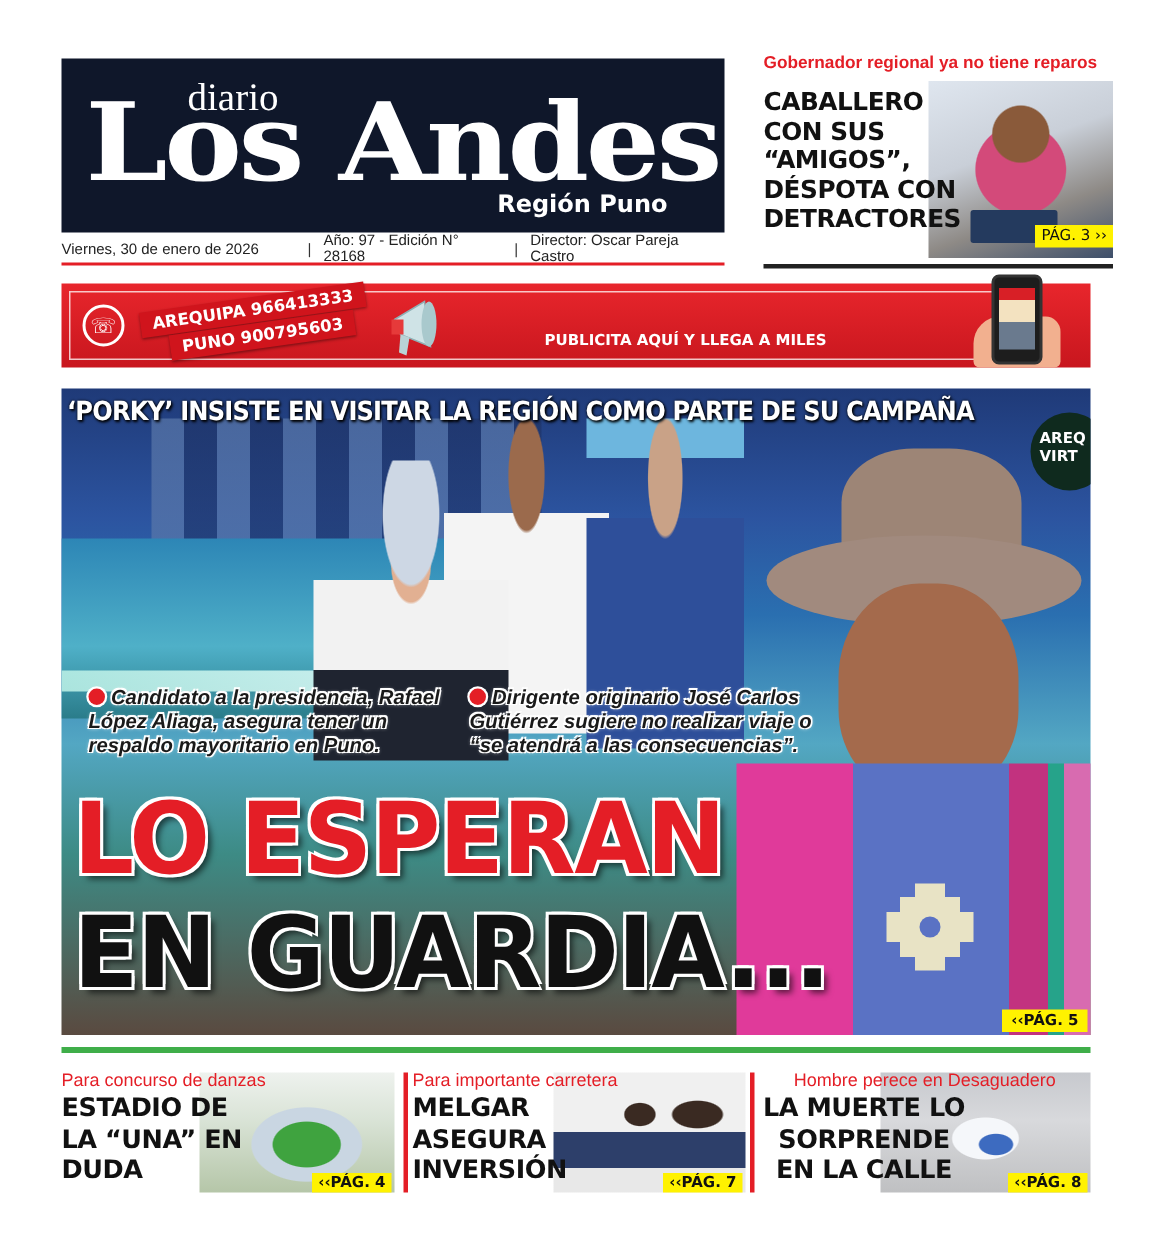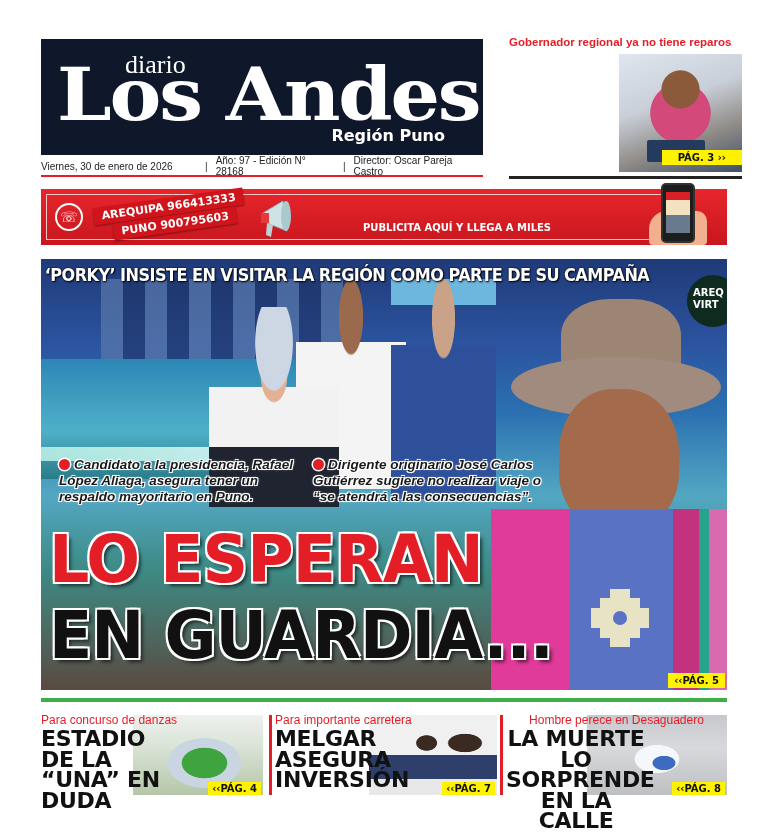--- a/index.html
+++ b/index.html
@@ -52,21 +52,21 @@
     background: #243a5e; border-radius: 2px;
   }
   .teaser-top .headline {
     position: absolute; left: 0; top: 22px; width: 130px;
     font-family: "DejaVu Sans", sans-serif; font-weight: 900; font-size: 16.5px;
     line-height: 19.5px; color: #111; letter-spacing: -0.3px;
   }
   .teaser-top .page {
     position: absolute; right: 0; top: 114px;
     background: #fff200; color: #111;
-    font-family: "DejaVu Sans", sans-serif; font-weight: bold; font-size: 10px; padding: 2px 16px;
+    font-family: "DejaVu Sans", sans-serif; font-weight: normal; font-size: 10px; padding: 2px 4px;
   }
   .teaser-top .rule {
     position: absolute; left: 0; top: 140px; width: 233px; height: 3px; background: #222;
   }
 
   
   .ad {
     position: absolute; left: 41px; top: 189px; width: 686px; height: 56px;
     background: linear-gradient(180deg, #e8262c 0%, #c8161e 100%);
   }
@@ -229,21 +229,21 @@
   
   .bt {
     position: absolute; top: 713px; height: 84px;
   }
   .bt .kicker {
     position: relative; z-index: 2;
     font-family: "Liberation Sans", sans-serif; font-size: 12px; color: #e41e26; white-space: nowrap;
   }
   .bt .headline {
     position: relative; z-index: 2;
-    font-family: "DejaVu Sans", sans-serif; font-weight: 900; font-size: 22px; line-height: 20.5px;
+    font-family: "DejaVu Sans", sans-serif; font-weight: 900; font-size: 17px; line-height: 20.5px;
     color: #111; margin-top: 2px; letter-spacing: -0.3px;
   }
   .bt .photo {
     position: absolute; top: 2px; right: 0; height: 80px; z-index: 1;
   }
   .bt .page {
     position: absolute; right: 2px; bottom: 2px; z-index: 3;
     background: #fff200; color: #111;
     font-family: "DejaVu Sans", sans-serif; font-weight: bold; font-size: 10px; padding: 1px 4px;
   }
@@ -286,20 +286,21 @@
   <span>Año: 97 - Edición N° 28168</span>
   <span class="sep">|</span>
   <span>Director: Oscar Pareja Castro</span>
 </div>
 
 <div class="teaser-top">
   <div class="kicker">Gobernador regional ya no tiene reparos</div>
   <div class="photo">
     <div class="tablet"></div>
   </div>
+  <div class="headline">CABALLERO CON SUS “AMIGOS”, DÉSPOTA CON DETRACTORES</div>
   <div class="page">PÁG. 3 ››</div>
   <div class="rule"></div>
 </div>
 
 <div class="ad">
   <div class="inner-border"></div>
   <div class="phone-icon">☏</div>
   <div class="ribbon r1">AREQUIPA 966413333</div>
   <div class="ribbon r2">PUNO 900795603</div>
   <svg class="megaphone" viewBox="0 0 42 42">

